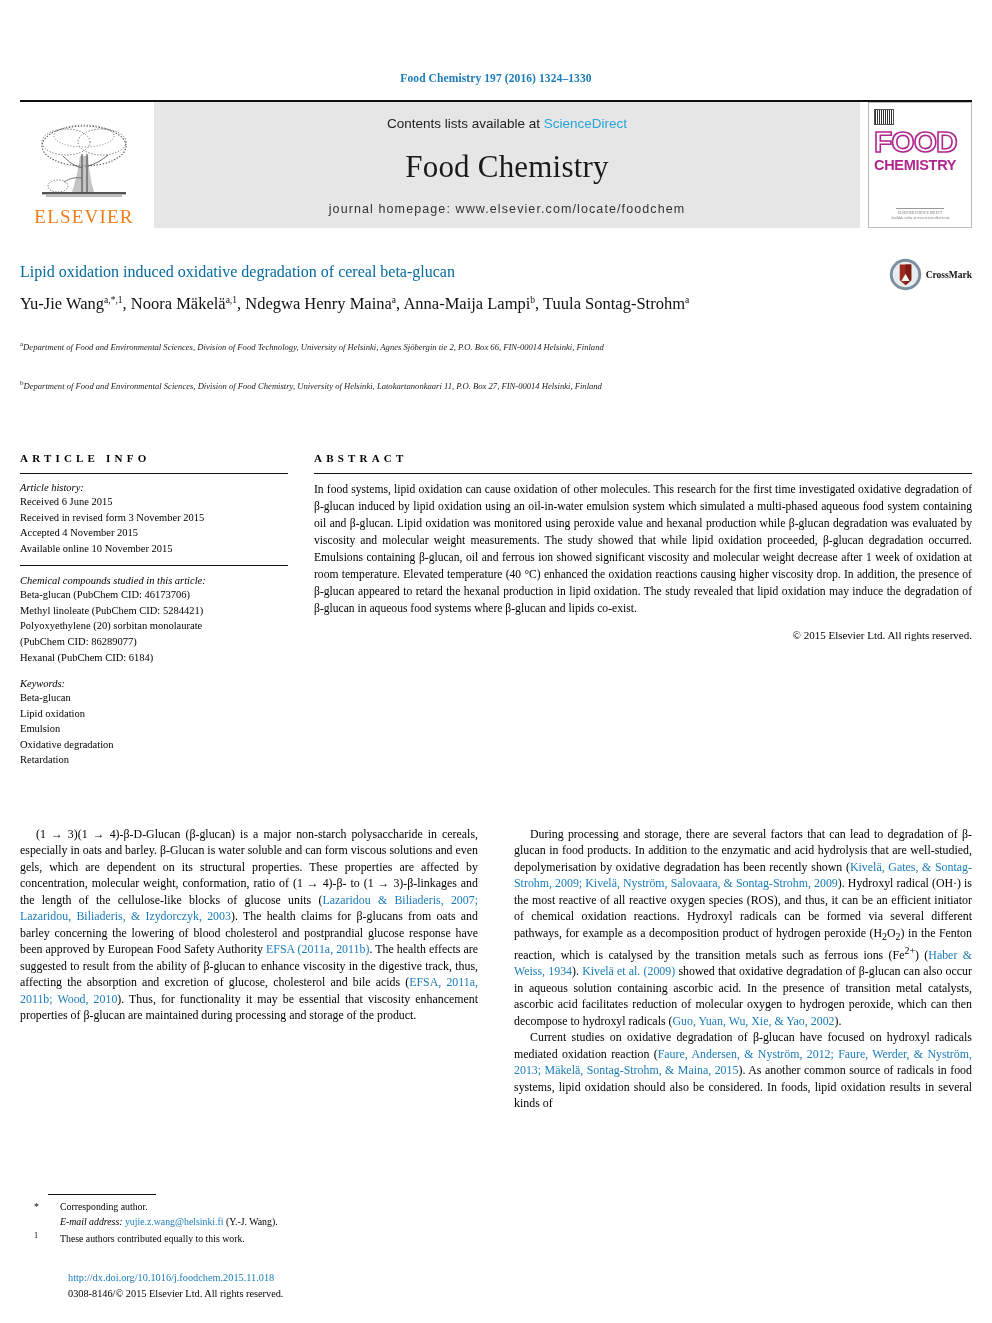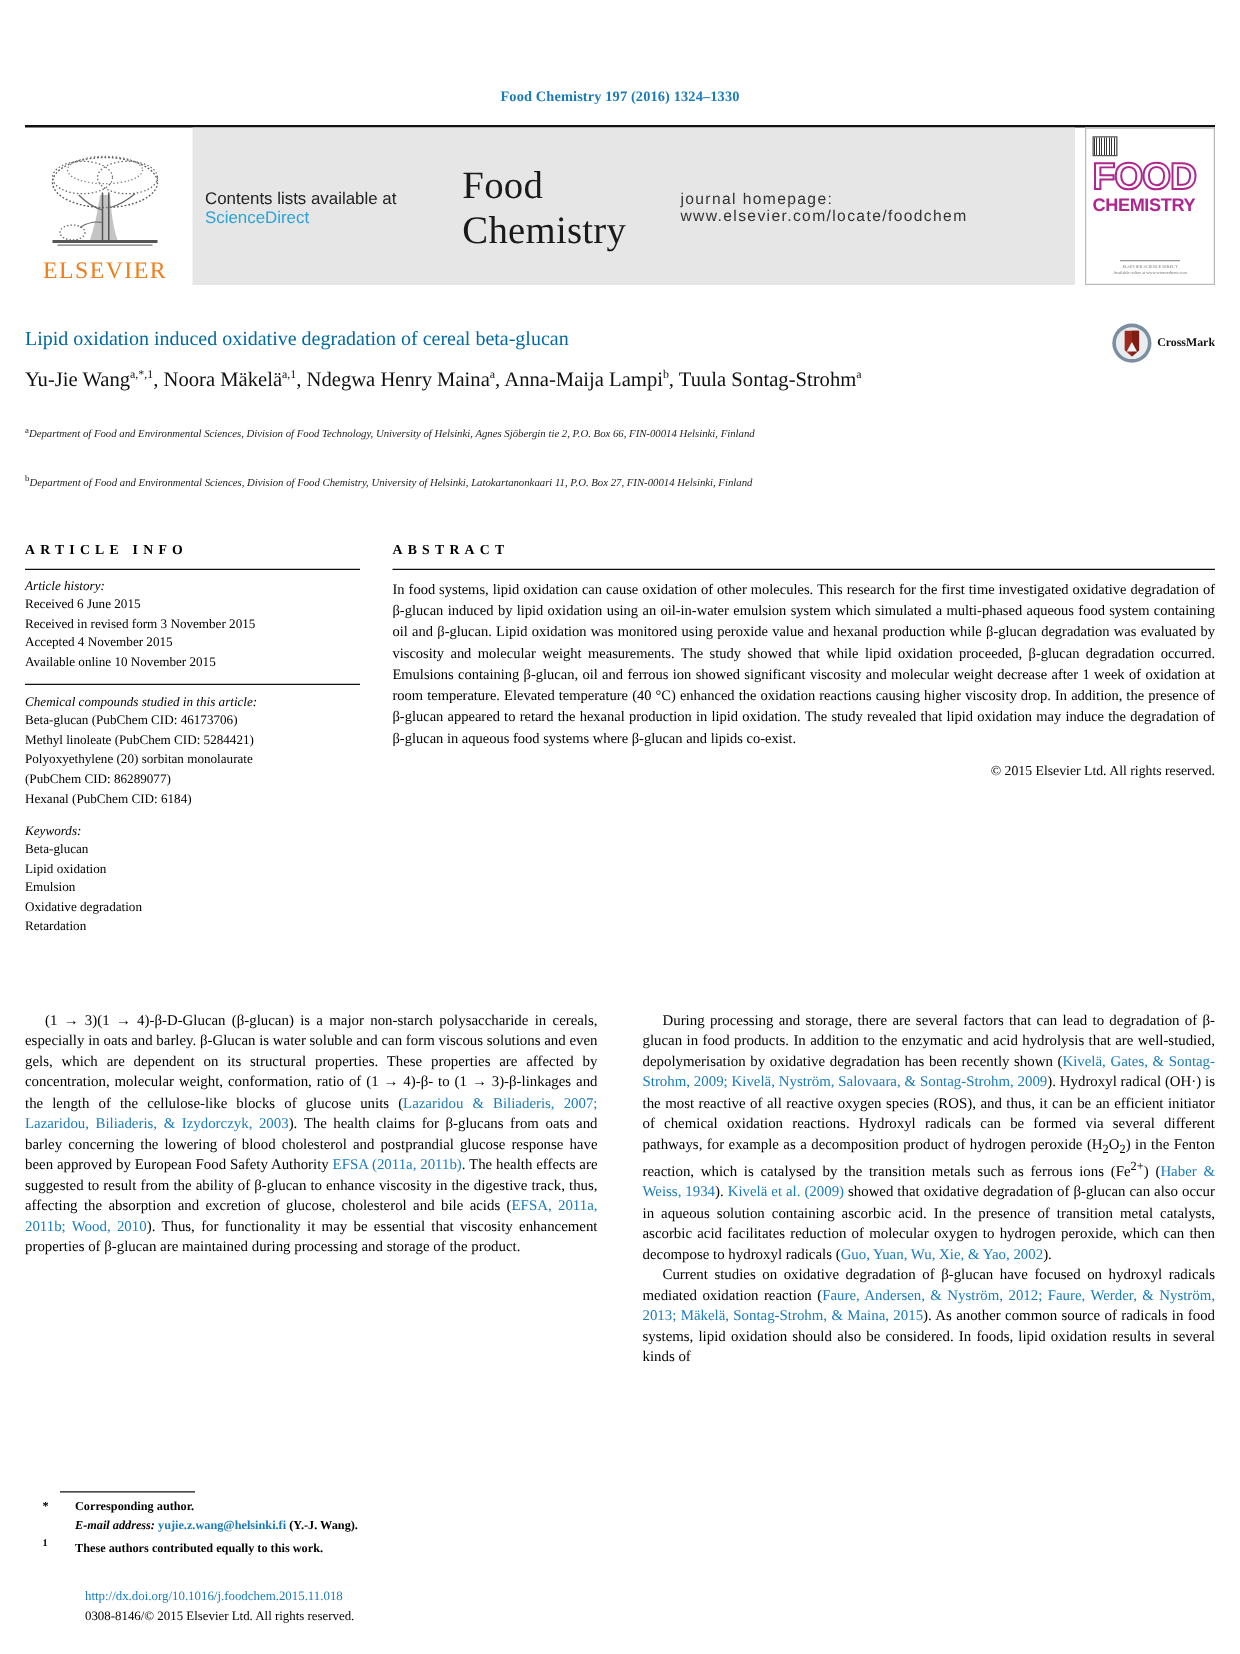--- a/index.html
+++ b/index.html
@@ -48,21 +48,21 @@
     font-size: 19px;
     letter-spacing: 1.2px;
     color: #f07d1a;
     line-height: 1;
     margin-top: 1px;
   }
   .center-cell {
     flex: 1 1 auto;
     background: #e6e6e6;
     display: flex;
-    flex-direction: row;
+    flex-direction: column;
     align-items: center;
     justify-content: space-between;
     padding: 14px 10px 12px 10px;
     margin-left: 6px;
   }
   .contents-line { font-family:"Liberation Sans", sans-serif; font-size: 13.5px; color:#222; }
   .contents-line .sd { color: #2aa3d6; }
   .journal-title {
     font-family: "Liberation Serif", serif;
     font-size: 31px;
@@ -146,20 +146,21 @@
   
   .infoblock { display: flex; margin-top: 42px; gap: 26px; }
   .col-info { flex: 0 0 268px; }
   .col-abs { flex: 1 1 auto; }
   .sec-head {
     font-family: "Liberation Serif", serif;
     font-weight: bold;
     font-size: 11px;
     letter-spacing: 4.2px;
     margin-bottom: 9px;
+    margin-top: 18px;
   }
   .hr-thin { border-top: 1px solid #111; margin: 0 0 8px 0; }
   .info-sub { font-style: italic; font-size: 10.5px; margin: 0 0 1px 0; }
   .info-line { font-size: 10.5px; line-height: 1.48; }
   .info-gap { height: 13px; }
   .info-rule { border-top: 1px solid #111; margin: 9px 0 9px 0; }
 
   .abstract-text {
     font-size: 11.6px;
     line-height: 1.46;
@@ -194,21 +195,21 @@
   .ref { color: #1a7bb9; }
 
   
   .footnotes {
     position: absolute;
     left: 48px;
     bottom: 76px;
     width: 410px;
   }
   .fn-rule { border-top: 1px solid #111; width: 108px; margin-bottom: 5px; }
-  .fn-line { font-size: 9.8px; line-height: 1.52; padding-left: 14px; text-indent: -14px; font-weight: bold; }
+  .fn-line { font-size: 9.8px; line-height: 1.52; padding-left: 14px; text-indent: -14px; }
   .fn-line .mark { display: inline-block; width: 12px; }
   .fn-line em { font-style: italic; }
   .doi-block { position: absolute; left: 48px; bottom: 22px; margin-left: 20px; }
   .doi-link { color: #1a7bb9; font-size: 10.3px; line-height: 1.5; }
   .issn { font-size: 10.3px; line-height: 1.5; }
 </style>
 </head>
 <body>
 
 <div class="page">

